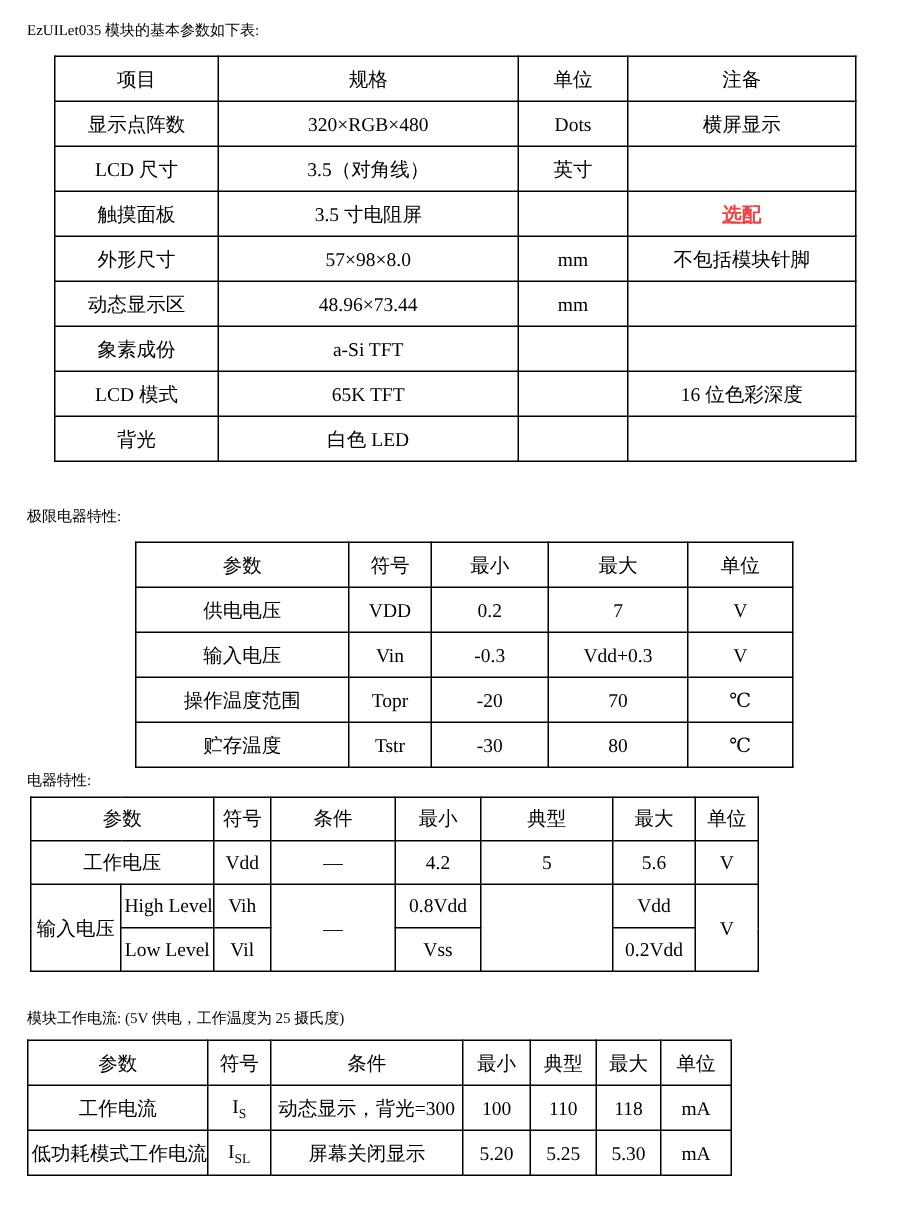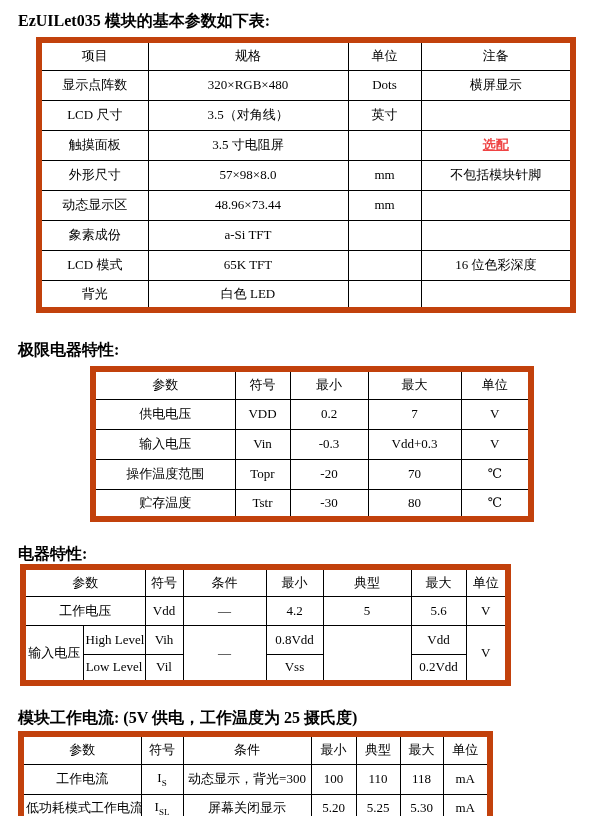--- a/index.html
+++ b/index.html
@@ -1,27 +1,27 @@
 <!DOCTYPE html>
 <html><head>
 <meta charset="utf-8">
 <style>
   html,body { margin:0; padding:0; background:#ffffff; }
   body {
     width:607px; height:816px; overflow:hidden;
     font-family:"Liberation Serif","DejaVu Serif",serif;
     font-size:13px; color:#000;
   }
-  .doc-heading { margin:0; padding:0 0 0 18px; font-size:16px; font-weight:bold; line-height:17px; }
+  .doc-heading { margin:0; padding:0 0 0 18px; font-size:10px; font-weight:normal; line-height:17px; }
   #h-basic   { margin-top:12px; }
   #h-limits  { margin-top:28px; }
-  #h-elec    { margin-top:23px; }
+  #h-elec    { }
   #h-current { margin-top:23px; }
 
-  table { border-collapse:collapse; table-layout:fixed; border:6px solid #c2410c; }
+  table { border-collapse:collapse; table-layout:fixed; border:1px solid #c2410c; }
   td { border:1px solid #000; text-align:center; vertical-align:middle; padding:0 2px; overflow:hidden; white-space:nowrap; }
 
   #t-basic   { margin:8px 0 0 36px; width:534px; }
   #t-basic tr { height:30px; }
   #t-limits  { margin:8px 0 0 90px; width:438px; }
   #t-limits tr { height:30px; }
   #t-elec    { margin:2px 0 0 20px; width:485px; }
   #t-elec tr { height:29px; }
   #t-current { margin:5px 0 0 18px; width:469px; }
   #t-current tr { height:30px; }

